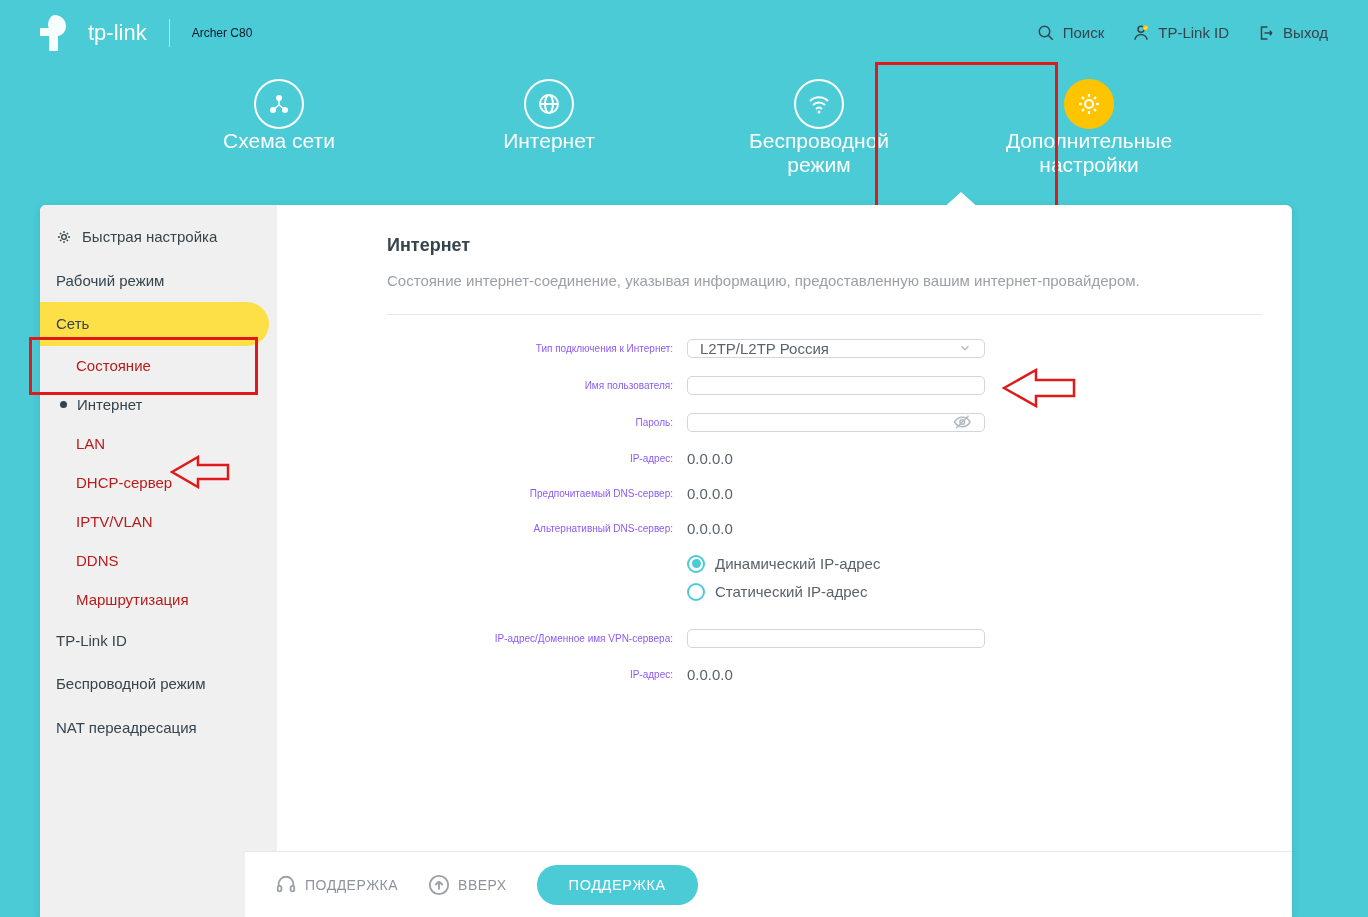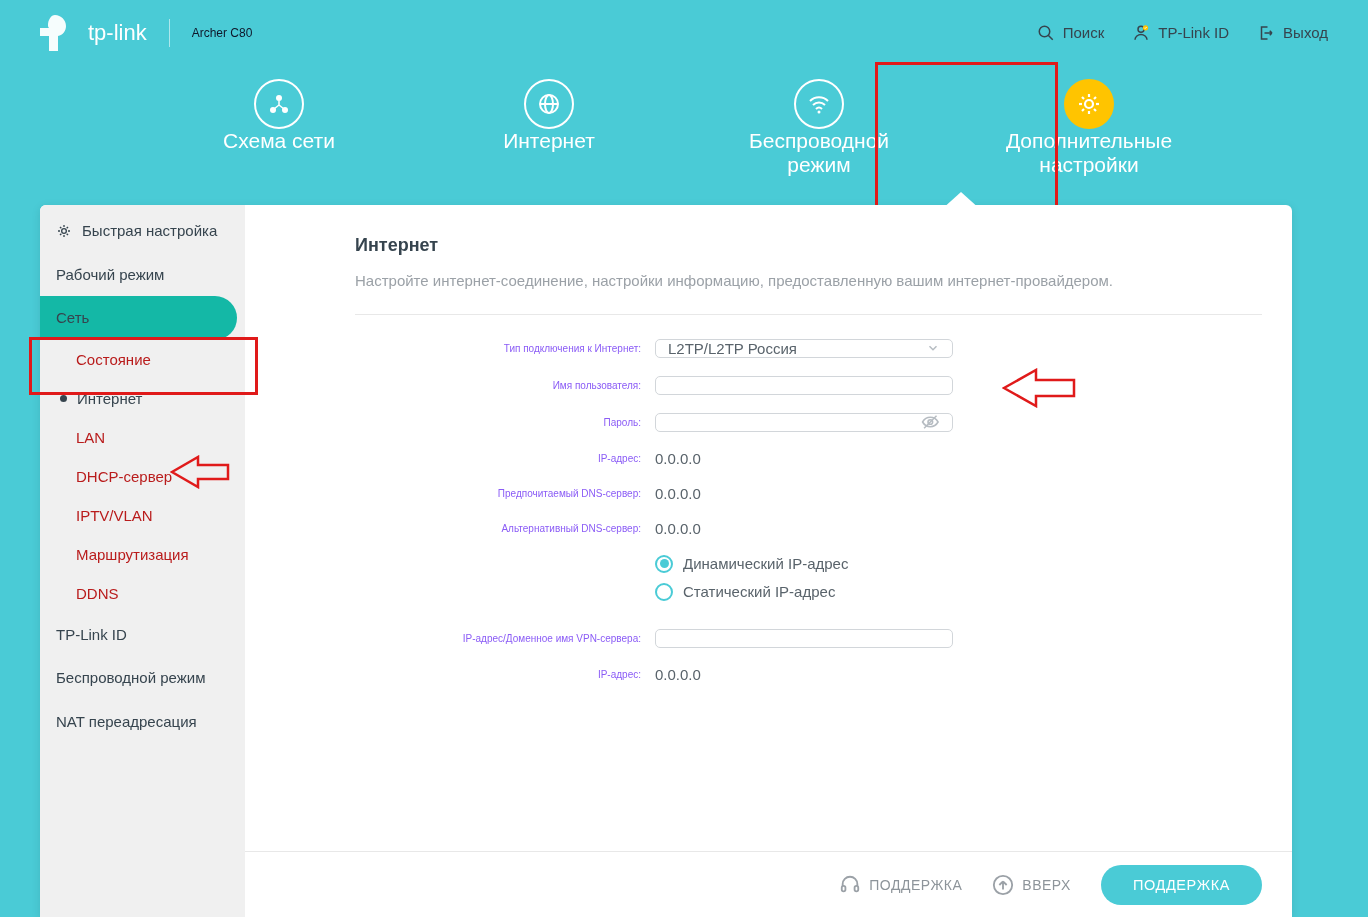--- a/index.html
+++ b/index.html
@@ -18,24 +18,24 @@
 .navtabs { display: flex; justify-content: center; gap: 90px; padding: 14px 0 2px; }
 .navtab { display: flex; flex-direction: column; align-items: center; gap: 0; color: #fff; font-size: 21px; cursor: pointer; width: 180px; text-align: center; }
 .navtab .circ { width: 50px; height: 50px; border: 2px solid #fff; border-radius: 50%; display: flex; align-items: center; justify-content: center; }
 .navtab.active .circ { background: #ffc400; border-color: #ffc400; }
 .highlight-box { position: absolute; border: 3px solid #e01a1a; pointer-events: none; }
 
 
 .card { position: absolute; left: 40px; top: 205px; width: 1252px; height: 712px; background: #fff; border-radius: 6px 6px 0 0; box-shadow: 0 2px 10px rgba(0,0,0,0.1); display: flex; overflow: hidden; }
 
 
-.sidebar { width: 205px; background: #f0f0f0; padding-top: 4px; font-size: 15px; color: #59636b; }
+.sidebar { width: 237px; background: #f0f0f0; padding-top: 10px; font-size: 15px; color: #59636b; }
 .side-item { padding: 12px 16px; cursor: pointer; display: flex; align-items: center; gap: 10px; line-height: 1.3; }
 .side-item.top { color: #36444e; }
-.side-item.active-yellow { background: #14b8a6; color: #36444e; border-radius: 0 22px 22px 0; margin-right: 8px; }
+.side-item.active-yellow { background: #fde047; color: #36444e; border-radius: 0 22px 22px 0; margin-right: 8px; }
 .side-sub { padding: 11px 16px 11px 36px; cursor: pointer; color: #b91c1c; font-size: 15px; display:flex; align-items:center; gap:10px;}
 .side-sub.current { color: #36444e; }
 .side-sub .dot { width: 7px; height: 7px; border-radius: 50%; background: #36444e; display:inline-block; margin-left:-16px;}
 
 
 .content { flex: 1; padding: 30px 30px 0 110px; position: relative; color: #59636b; }
 .content h2 { font-size: 18px; color: #36444e; font-weight: 600; margin-bottom: 14px; }
 .content .desc { color: #9ba1a7; font-size: 15px; line-height: 1.45; margin-bottom: 22px; max-width: 820px; }
 .content hr { border: none; border-top: 1px solid #e8e8e8; margin-bottom: 24px; }
 
@@ -45,21 +45,21 @@
 .select, .input { width: 298px; height: 19px; border: 1px solid #d2d6da; border-radius: 5px; padding: 0 12px; font-size: 15px; color: #59636b; display: flex; align-items: center; justify-content: space-between; background: #fff; position: relative;}
 .input input { border: none; outline: none; width: 100%; font-size: 15px; background: transparent; }
 .chev { color:#b6bcc2; }
 .eye { color:#b6bcc2; }
 
 .radio-row { display: flex; gap: 10px; margin-bottom: 10px; font-size: 15px; color: #59636b; }
 .radio { width: 18px; height: 18px; border: 2px solid #4acbd6; border-radius: 50%; display:flex; align-items:center; justify-content:center;}
 .radio.checked::after { content:""; width:9px; height:9px; background:#4acbd6; border-radius:50%; }
 
 
-.footer { position: absolute; left: 205px; right: 0; bottom: 0; height: 66px; border-top: 1px solid #e8e8e8; background:#fff; display: flex; align-items: center; justify-content: flex-end; padding: 14px 30px; gap: 30px; }
+.footer { position: absolute; left: 205px; right: 0; bottom: 0; height: 66px; border-top: 1px solid #e8e8e8; background:#fff; display: flex; align-items: center; padding: 14px 30px; gap: 30px; }
 .foot-link { display: flex; align-items: center; gap: 8px; color: #8d949a; font-size: 14px; letter-spacing: .5px; cursor: pointer; }
 .save-btn { background: #4acbd6; color: #fff; border: none; border-radius: 22px; padding: 12px 32px; font-size: 14.5px; letter-spacing: .6px; cursor: pointer; }
 
 
 .arrow-ann { position: absolute; pointer-events: none; }
 </style>
 </head>
 <body>
 
 <div class="topbar">
@@ -187,39 +187,39 @@
     <div class="side-sub">
         <span>LAN</span>
       </div>
     <div class="side-sub">
         <span>DHCP-сервер</span>
       </div>
     <div class="side-sub">
         <span>IPTV/VLAN</span>
       </div>
     <div class="side-sub">
+        <span>DDNS</span>
+      </div>
+    <div class="side-sub">
         <span>Маршрутизация</span>
-      </div>
-    <div class="side-sub">
-        <span>DDNS</span>
       </div>
     <div class="side-item top">
         <span>TP-Link ID</span>
       </div>
     <div class="side-item top">
         <span>Беспроводной режим</span>
       </div>
     <div class="side-item top">
         <span>NAT переадресация</span>
       </div>
   </div>
 
   <div class="content">
     <h2>Интернет</h2>
-    <p class="desc">Настройте интернет-соединение, настройки информацию, предоставленную вашим интернет-провайдером.</p>
+    <p class="desc">Состояние интернет-соединение, указывая информацию, предоставленную вашим интернет-провайдером.</p>
     <hr>
 
     <div class="form-row">
       <div class="label">Тип подключения к Интернет:</div>
       <div class="select">
         <span>L2TP/L2TP Россия</span>
         <svg class="chev" width="14" height="14" viewBox="0 0 24 24">
             <path d="M6 9l6 6 6-6" fill="none" stroke="#b6bcc2" stroke-width="2.5"></path>
           </svg>
       </div>

